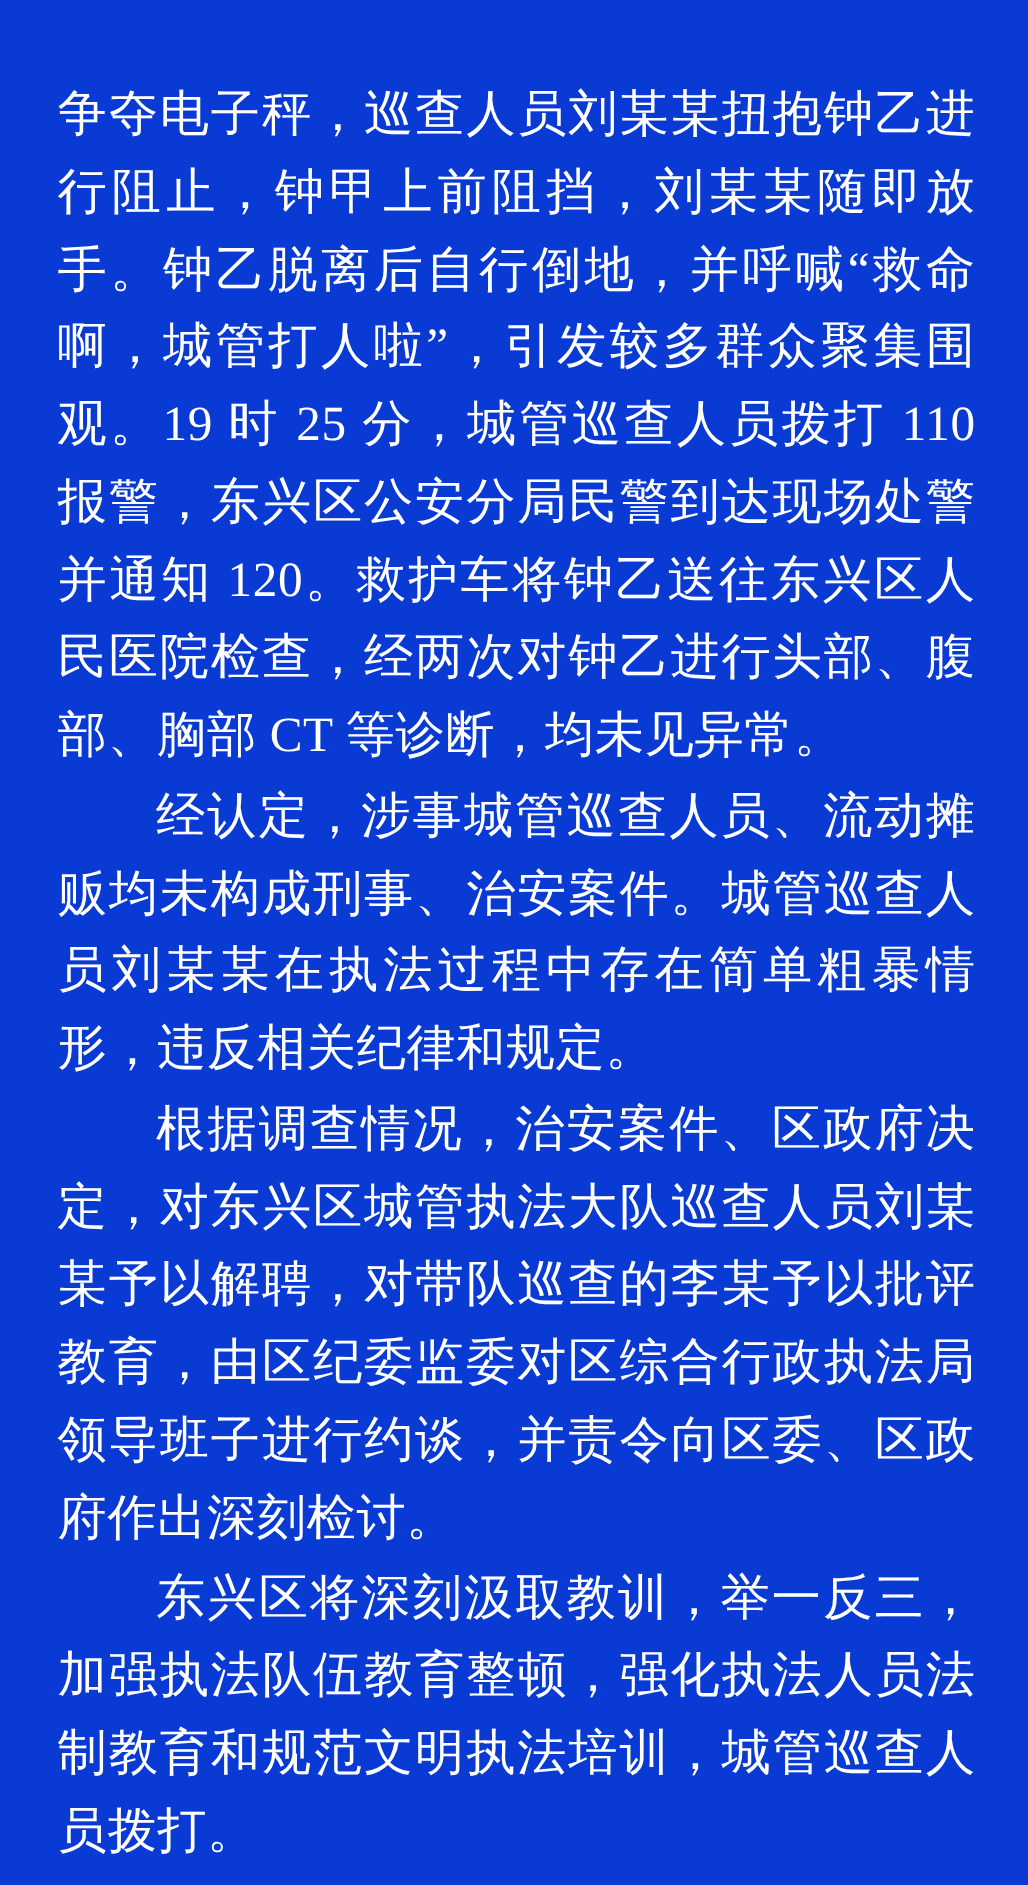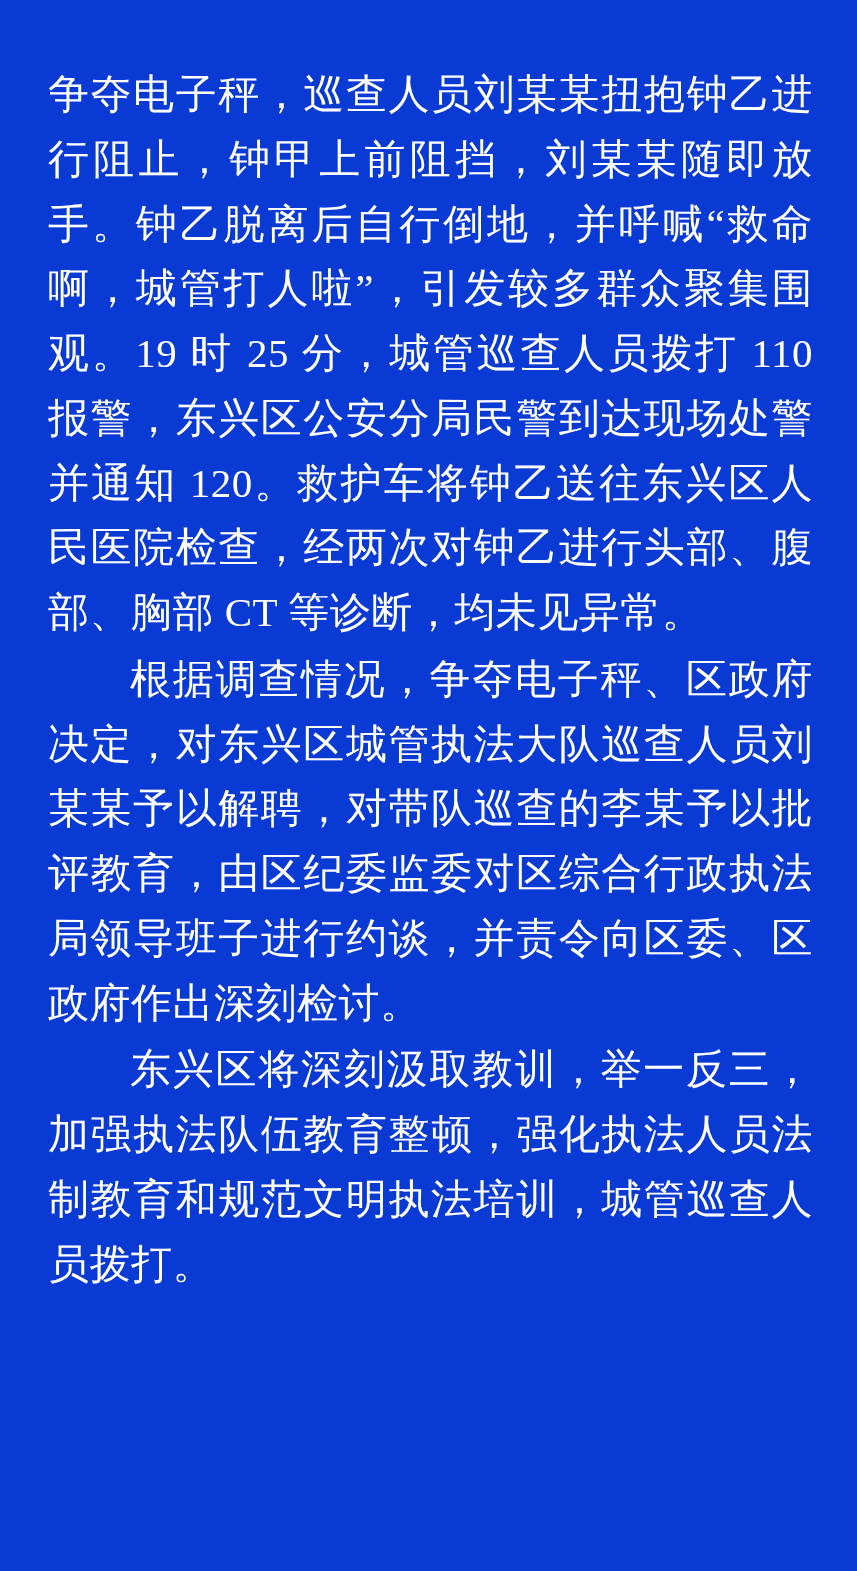--- a/index.html
+++ b/index.html
@@ -38,17 +38,18 @@
   .para.indent {
     text-indent: 2em;
   }
 </style>
 </head>
 <body>
 
 <div class="page">
   <div class="doc-body">
     <p class="para">争夺电子秤，巡查人员刘某某扭抱钟乙进行阻止，钟甲上前阻挡，刘某某随即放手。钟乙脱离后自行倒地，并呼喊“救命啊，城管打人啦”，引发较多群众聚集围观。19 时 25 分，城管巡查人员拨打 110 报警，东兴区公安分局民警到达现场处警并通知 120。救护车将钟乙送往东兴区人民医院检查，经两次对钟乙进行头部、腹部、胸部 CT 等诊断，均未见异常。</p>
-    <p class="para indent">根据调查情况，争夺电子秤、区政府决定，对东兴区城管执法大队巡查人员刘某某予以解聘，对带队巡查的李某予以批评教育，由区纪委监委对区综合行政执法局领导班子进行约谈，并责令向区委、区政府作出深刻检讨。</p>
+    <p class="para indent">经认定，涉事城管巡查人员、流动摊贩均未构成刑事、治安案件。城管巡查人员刘某某在执法过程中存在简单粗暴情形，违反相关纪律和规定。</p>
+    <p class="para indent">根据调查情况，治安案件、区政府决定，对东兴区城管执法大队巡查人员刘某某予以解聘，对带队巡查的李某予以批评教育，由区纪委监委对区综合行政执法局领导班子进行约谈，并责令向区委、区政府作出深刻检讨。</p>
     <p class="para indent">东兴区将深刻汲取教训，举一反三，加强执法队伍教育整顿，强化执法人员法制教育和规范文明执法培训，城管巡查人员拨打。</p>
   </div>
 
 </div>
 
 </body></html>

